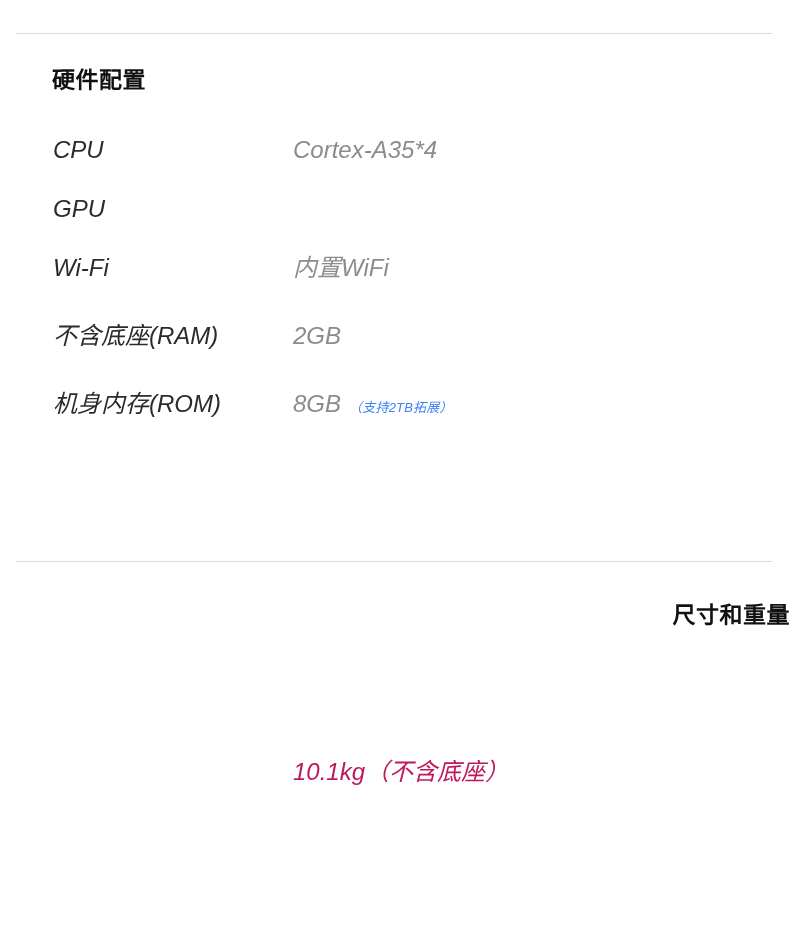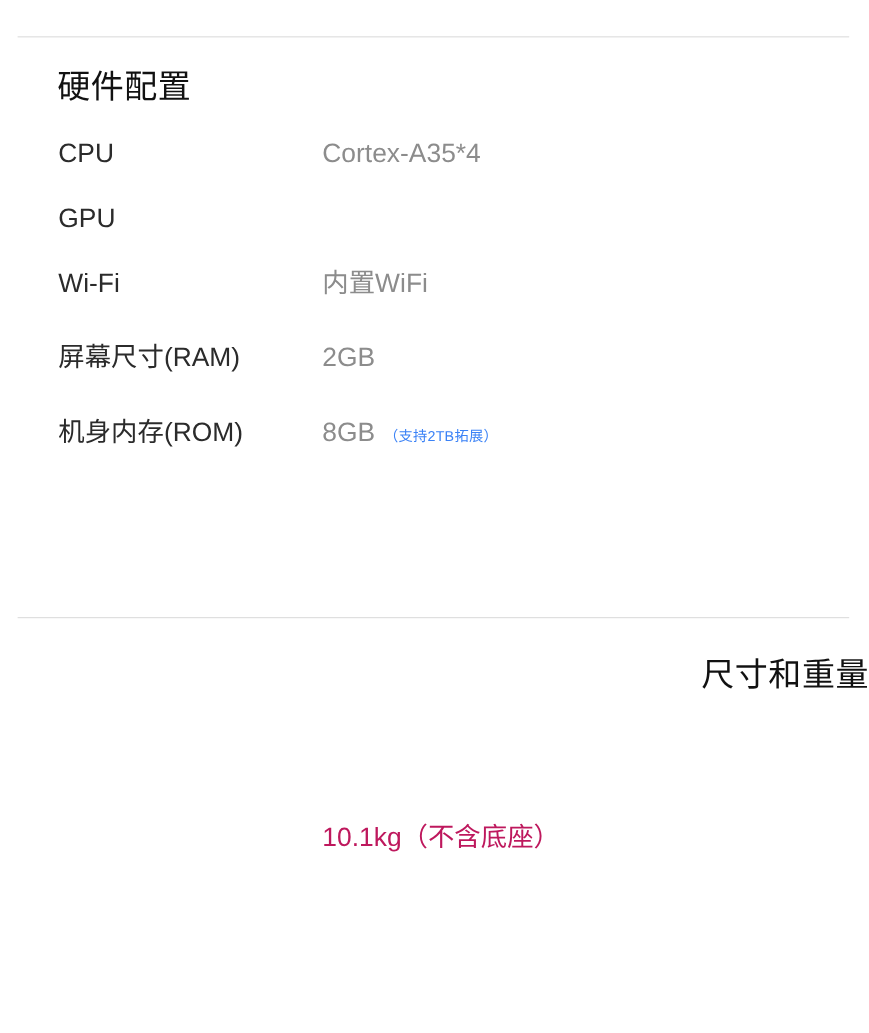--- a/index.html
+++ b/index.html
@@ -39,29 +39,30 @@
   .section {
     position: absolute;
     left: 0;
     width: 790px;
   }
   .section-hardware  { top: 60px; }
   .section-dimension { top: 595px; text-align: right; }
 
   .section-title {
     margin: 0 0 0 52px;
-    font-size: 30px;
+    font-size: 23px;
     line-height: 40px;
-    font-weight: 400;
+    font-weight: 700;
     color: #111111;
     letter-spacing: 0.5px;
   }
 
   .spec-table {
-    margin-top: 26px;
+    margin-top: 36px;
+    font-style: italic;
   }
 
   .spec-row {
     display: flex;
     align-items: baseline;
     min-height: 28px;
   }
 
   .spec-label {
     width: 293px;
@@ -127,21 +128,21 @@
       <div class="gap-sm"></div>
 
       <div class="spec-row">
         <div class="spec-label">Wi-Fi</div>
         <div class="spec-value">内置WiFi</div>
       </div>
 
       <div class="gap-md"></div>
 
       <div class="spec-row">
-        <div class="spec-label">屏幕尺寸(RAM)</div>
+        <div class="spec-label">不含底座(RAM)</div>
         <div class="spec-value">2GB</div>
       </div>
 
       <div class="gap-md"></div>
 
       <div class="spec-row">
         <div class="spec-label">机身内存(ROM)</div>
         <div class="spec-value"><span>8GB</span><span class="spec-note">（支持2TB拓展）</span></div>
       </div>
 

